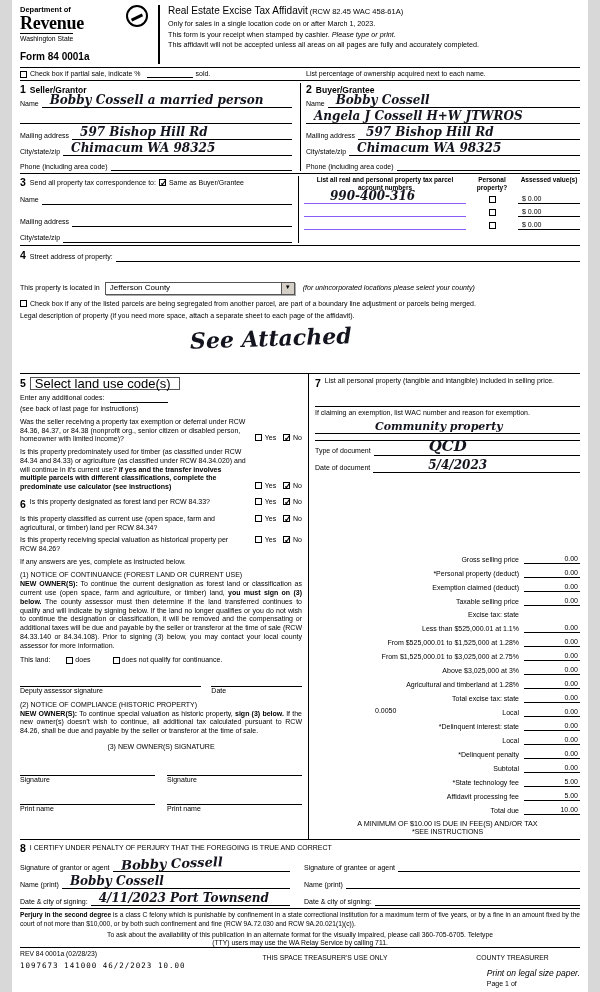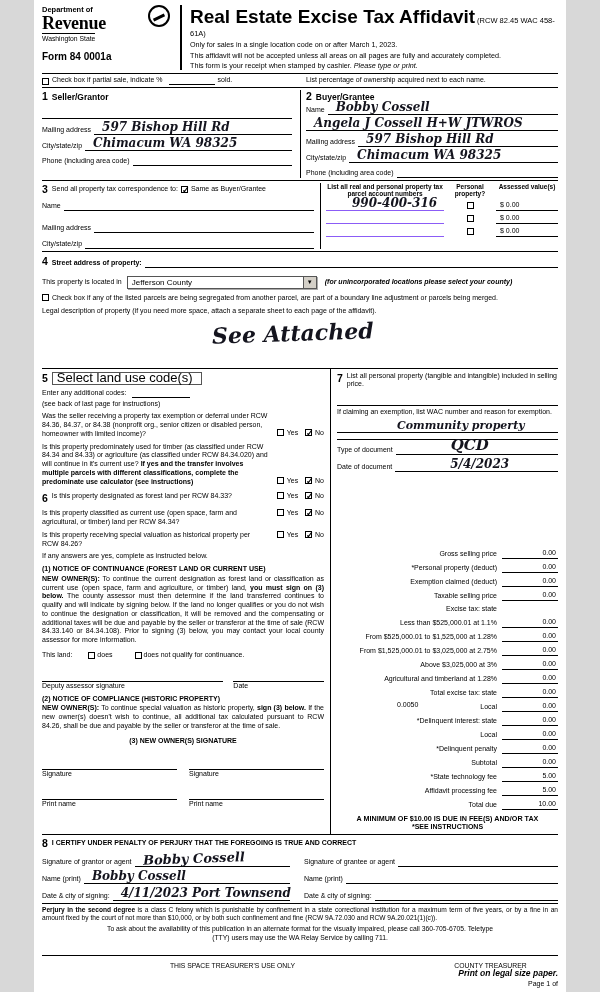--- a/index.html
+++ b/index.html
@@ -1,33 +1,33 @@
 <!DOCTYPE html>
 <html><head>
 <meta charset="utf-8">
 <style>
   *{box-sizing:border-box;margin:0;padding:0}
   html,body{background:#d8d8d8}
-  .page{width:532px;height:992px;margin:0 auto;background:#fff;color:#000;
+  .page{width:576px;height:992px;margin:0 auto;background:#fff;color:#000;
     font-family:"Liberation Sans",sans-serif;font-size:7px;line-height:1.25;
     padding:5px 8px 12px;position:relative;overflow:hidden}
-  .b{font-weight:bold}.i{font-style:italic}
+  .b{font-weight:normal}.i{font-style:italic}
   .hr{border-top:1px solid #000}
   .row{display:flex}
   
   .hdr{display:flex;padding-bottom:3px}
   .logo{width:138px;position:relative;flex:none}
   .dept{font-size:7.5px;font-weight:bold}
   .rev{font-size:18px;font-weight:bold;font-family:"Liberation Serif",serif;line-height:1.05;letter-spacing:-.3px}
   .was{font-size:6.8px;border-top:1px solid #000;display:inline-block;padding-top:1px}
   .seal{position:absolute;right:10px;top:0;width:22px;height:22px;border-radius:50%;border:2px solid #000}
   .seal:before{content:"";position:absolute;left:3px;top:9px;width:12px;height:3px;background:#000;transform:rotate(-25deg)}
   .formno{font-weight:bold;font-size:10px;margin-top:7px}
   .titleblock{flex:1;border-left:2px solid #000;padding-left:8px}
-  .title{font-size:19px;font-weight:bold}
+  .title{font-size:10px;font-weight:normal}
   .titlercw{font-size:7.5px}
   .note{font-size:7.2px;margin-top:1.5px}
   
   .cb{display:inline-block;width:7px;height:7px;border:1px solid #000;line-height:6px;
     font-size:9px;font-weight:bold;text-align:center;vertical-align:-1px;overflow:visible;flex:none}
   .fl{display:block;flex:1;border-bottom:1px solid #000;position:relative;min-height:9px}
   .uline{border-bottom:1px solid #000;height:11px}
   .shortline{display:inline-block;width:46px;border-bottom:1px solid #000;height:8px;margin:0 3px;flex:none}
   .hw{font-family:"DejaVu Serif",serif;font-style:italic;font-weight:bold;color:#14141e;white-space:nowrap}
   .fl .hw{position:absolute;bottom:-1px;left:8px}
@@ -76,66 +76,72 @@
   .trow .tpfx{position:absolute;left:60px;bottom:2px}
   .trow .tv{width:56px;border-bottom:1px solid #000;text-align:right;padding-right:2px;flex:none}
   .theader{height:13px;display:flex;align-items:flex-end;justify-content:flex-end;padding-right:61px}
   .sec8{padding:2px 0}
   .sec8 .half{width:50%}
   .sec8 .frow{margin-top:8px}
   .perjury{font-size:6.6px;margin-top:2px}
   .access{font-size:6.8px;margin-top:3px;text-align:center}
   .footrow{position:absolute;left:8px;right:8px;bottom:22px;display:flex;border-top:1px solid #000;padding-top:2px;font-size:6.8px}
   .stamp{font-family:"DejaVu Sans Mono",monospace;font-size:7.5px;letter-spacing:1px;margin-top:2px}
-  .printnote{position:absolute;right:8px;bottom:3px;text-align:right;font-size:7px}
+  .printnote{position:absolute;right:8px;bottom:3px;font-size:7px}
 </style>
 </head>
 <body>
 
 <div class="page">
 
   <div class="hdr">
     <div class="logo">
       <div class="dept">Department of</div>
       <div class="seal"></div>
       <div class="rev">Revenue</div>
       <div><span class="was">Washington State</span></div>
       <div class="formno">Form 84 0001a</div>
     </div>
     <div class="titleblock">
       <div>
         <span class="title">Real Estate Excise Tax Affidavit</span>
         <span class="titlercw">(RCW 82.45 WAC 458-61A)</span>
       </div>
       <div class="note">Only for sales in a single location code on or after March 1, 2023.</div>
-      <div class="note">This affidavit will not be accepted unless all areas on all pages are fully and accurately completed.</div>
       <div class="note">
         <span>This form is your receipt when stamped by cashier.</span>
         <span class="i">Please type or print.</span>
       </div>
+      <div class="note">This affidavit will not be accepted unless all areas on all pages are fully and accurately completed.</div>
     </div>
   </div>
 
   <div class="hr"></div>
 
   <div class="prow">
     <div class="phalf" style="display:flex;align-items:flex-end">
       <span class="cb"></span>
       <span class="lb" style="margin-left:3px">Check box if partial sale, indicate %</span>
       <span class="shortline"></span>
       <span>sold.</span>
     </div>
     <div class="phalf" style="padding-left:6px">List percentage of ownership acquired next to each name.</div>
   </div>
 
   <div class="hr"></div>
 
   <div class="sec12">
     <div class="col">
       <div><span class="snum">1</span><span class="stitle">Seller/Grantor</span></div>
+      <div class="frow">
+        <span class="lb">Name</span>
+        <span class="fl">
+            <span class="hw hw12">Bobby Cossell   a married person</span>
+          </span>
+      </div>
       <div class="frow" style="margin-top:7px">
           <span class="fl"></span>
         </div>
       <div class="frow" style="margin-top:7px">
         <span class="lb">Mailing address</span>
         <span class="fl">
             <span class="hw hw12">597  Bishop  Hill  Rd</span>
           </span>
       </div>
       <div class="frow" style="margin-top:7px">
@@ -231,21 +237,21 @@
   </div>
 
   <div class="hr"></div>
 
   <div class="sec4">
     <div class="frow" style="margin-top:1px">
       <span class="snum">4</span>
       <span class="lb b">Street address of property:</span>
       <span class="fl"></span>
     </div>
-    <div style="display:flex;align-items:center;margin-top:8px">
+    <div style="display:flex;align-items:center;margin-top:20px">
       <span style="margin-right:5px">This property is located in</span>
       <span class="select">
         <span class="txt">Jefferson County</span>
         <span class="arr">▼</span>
       </span>
       <span class="b i" style="margin-left:8px">(for unincorporated locations please select your county)</span>
     </div>
     <div style="display:flex;align-items:flex-start;margin-top:5px">
       <span class="cb"></span>
       <span style="margin-left:3px">Check box if any of the listed parcels are being segregated from another parcel, are part of a boundary line adjustment or parcels being merged.</span>
@@ -526,20 +532,24 @@
 
   <div class="perjury just">
     <b>Perjury in the second degree</b><span> is a class C felony which is punishable by confinement in a state correctional institution for a maximum term of five years, or by a fine in an amount fixed by the court of not more than $10,000, or by both such confinement and fine (RCW 9A.72.030 and RCW 9A.20.021(1)(c)).</span>
   </div>
   <div class="access">
     <div>To ask about the availability of this publication in an alternate format for the visually impaired, please call 360-705-6705. Teletype</div>
     <div>(TTY) users may use the WA Relay Service by calling 711.</div>
   </div>
 
   <div class="footrow">
+    <div style="width:185px">
+      <div>REV 84 0001a  (02/28/23)</div>
+      <div class="stamp">1097673 141000 46/2/2023 10.00</div>
+    </div>
     <div style="flex:1;text-align:center;padding-top:4px">THIS SPACE TREASURER'S USE ONLY</div>
     <div style="width:135px;padding-top:4px;text-align:center">COUNTY TREASURER</div>
   </div>
 
   <div class="printnote">
     <div class="b i" style="font-size:8.5px">Print on legal size paper.</div>
     <div style="margin-top:2px">Page 1 of</div>
   </div>
 
 </div>

